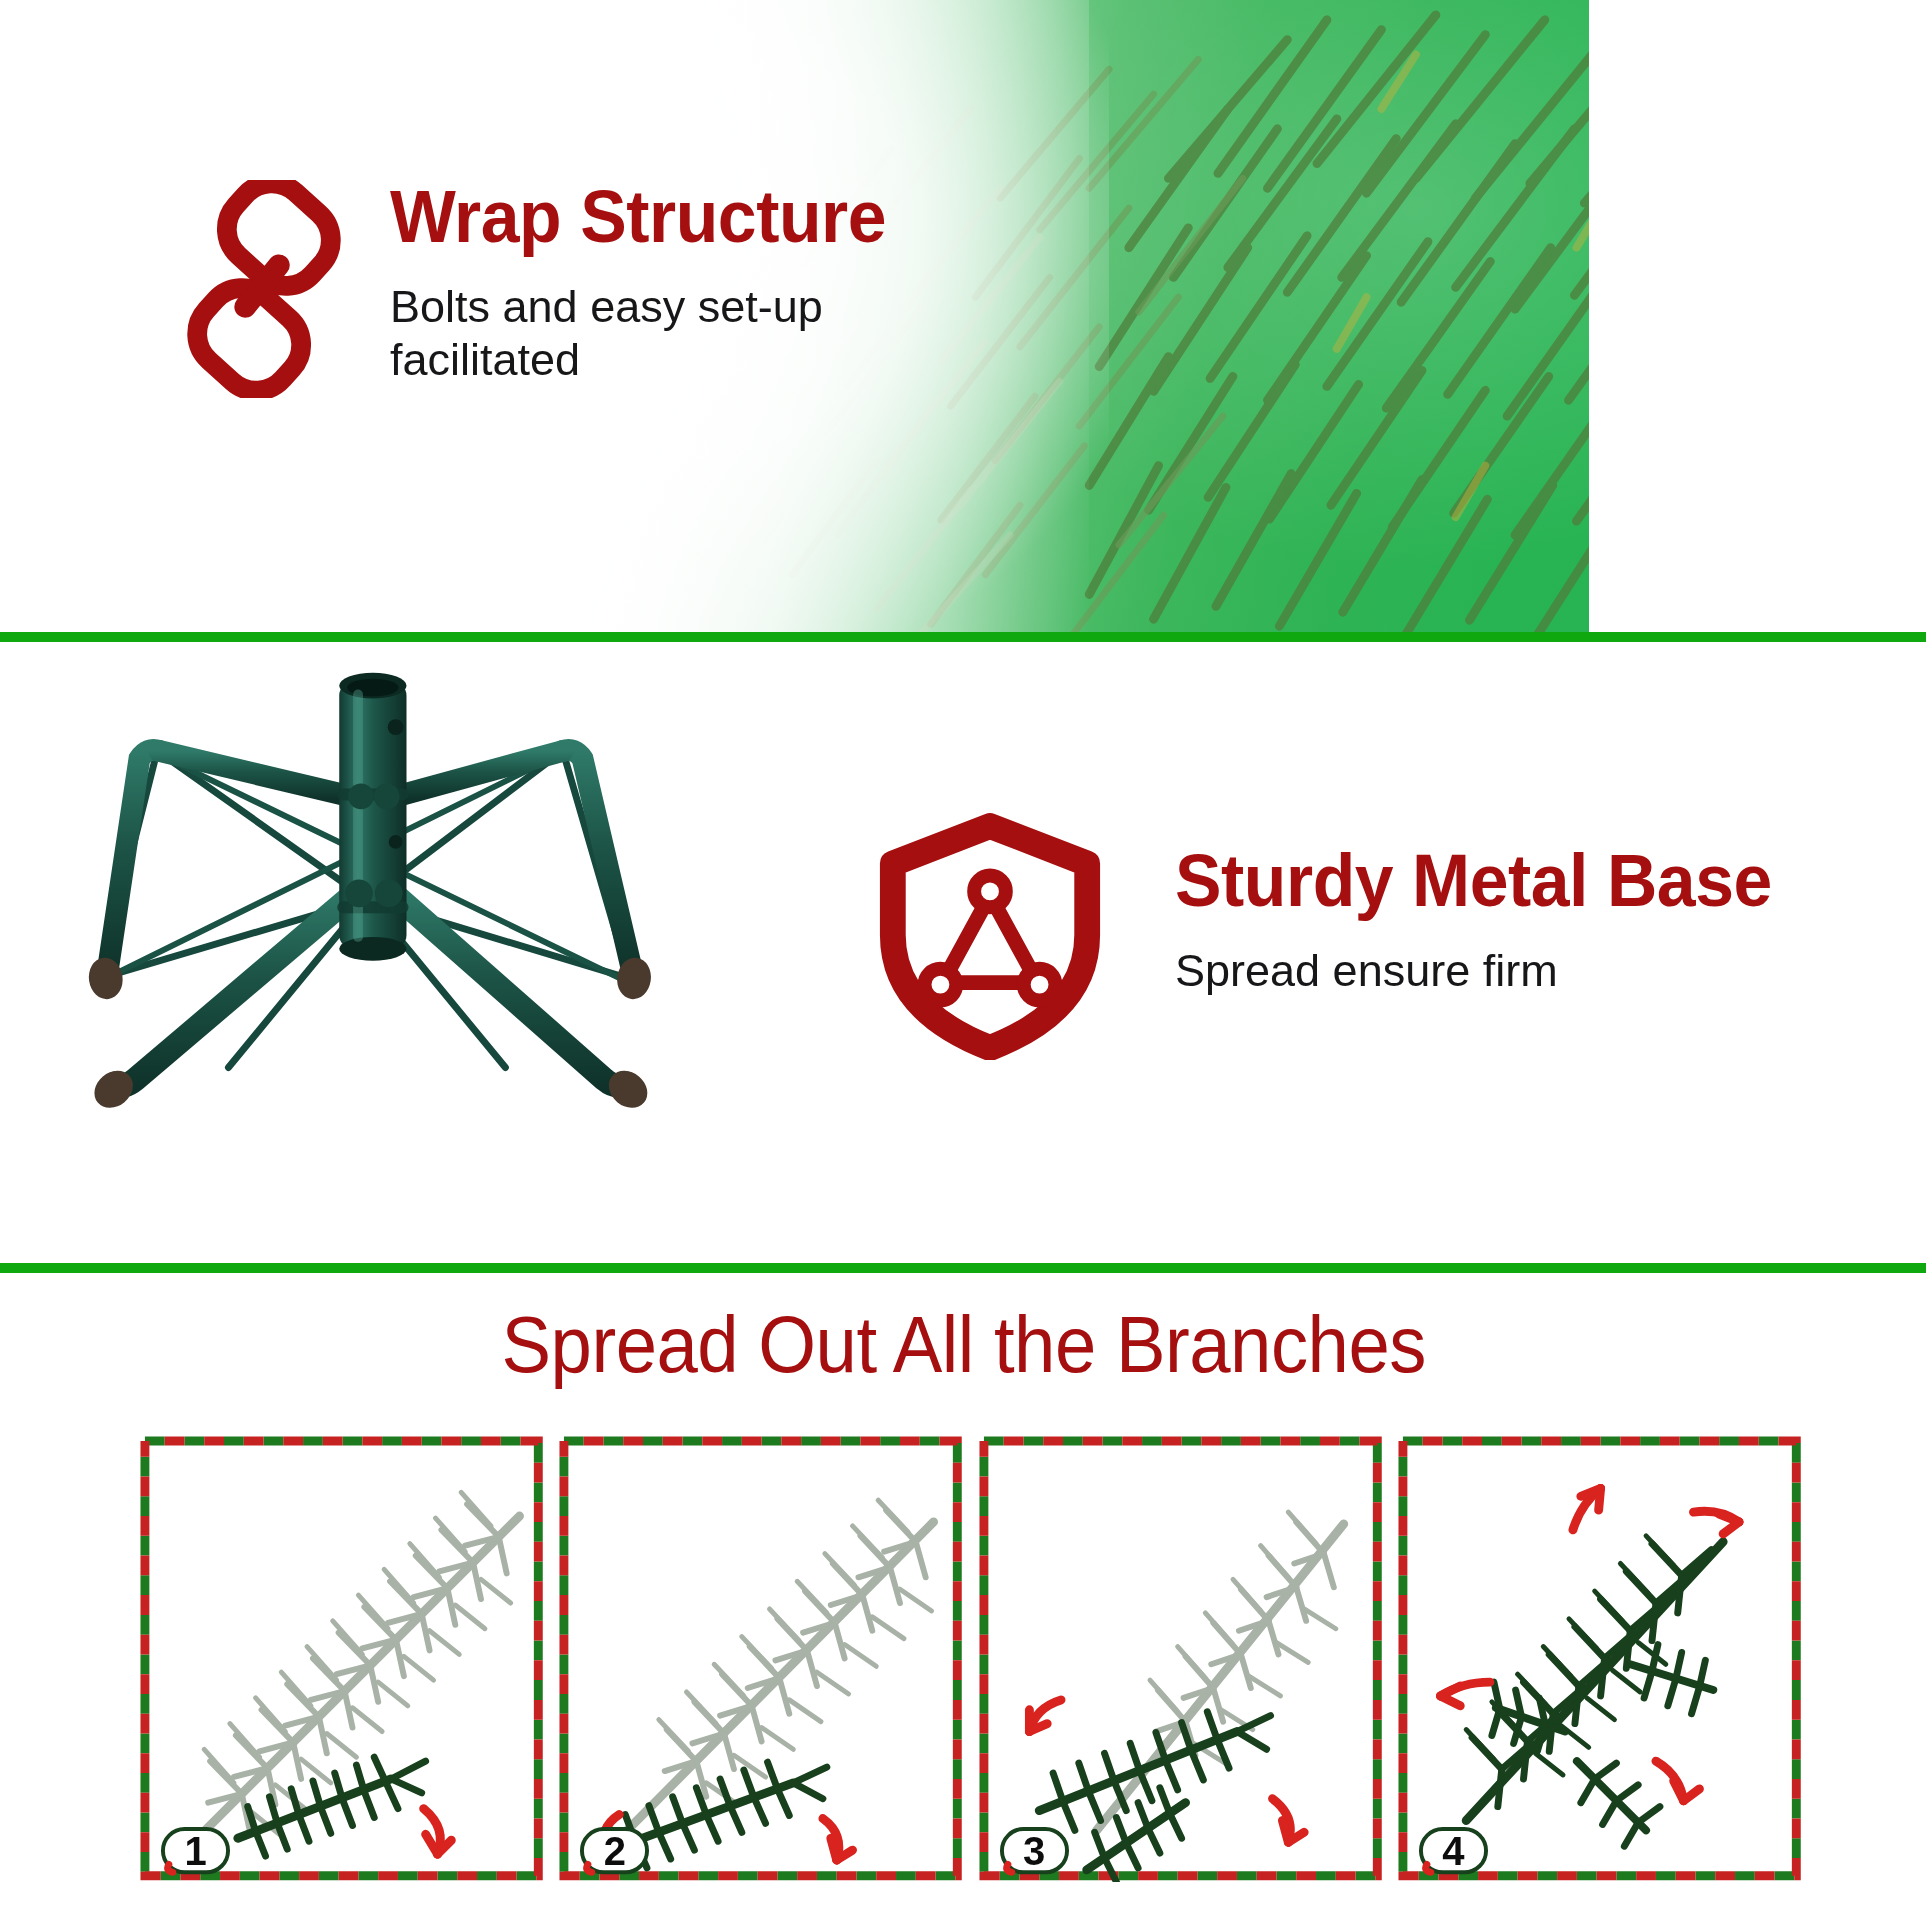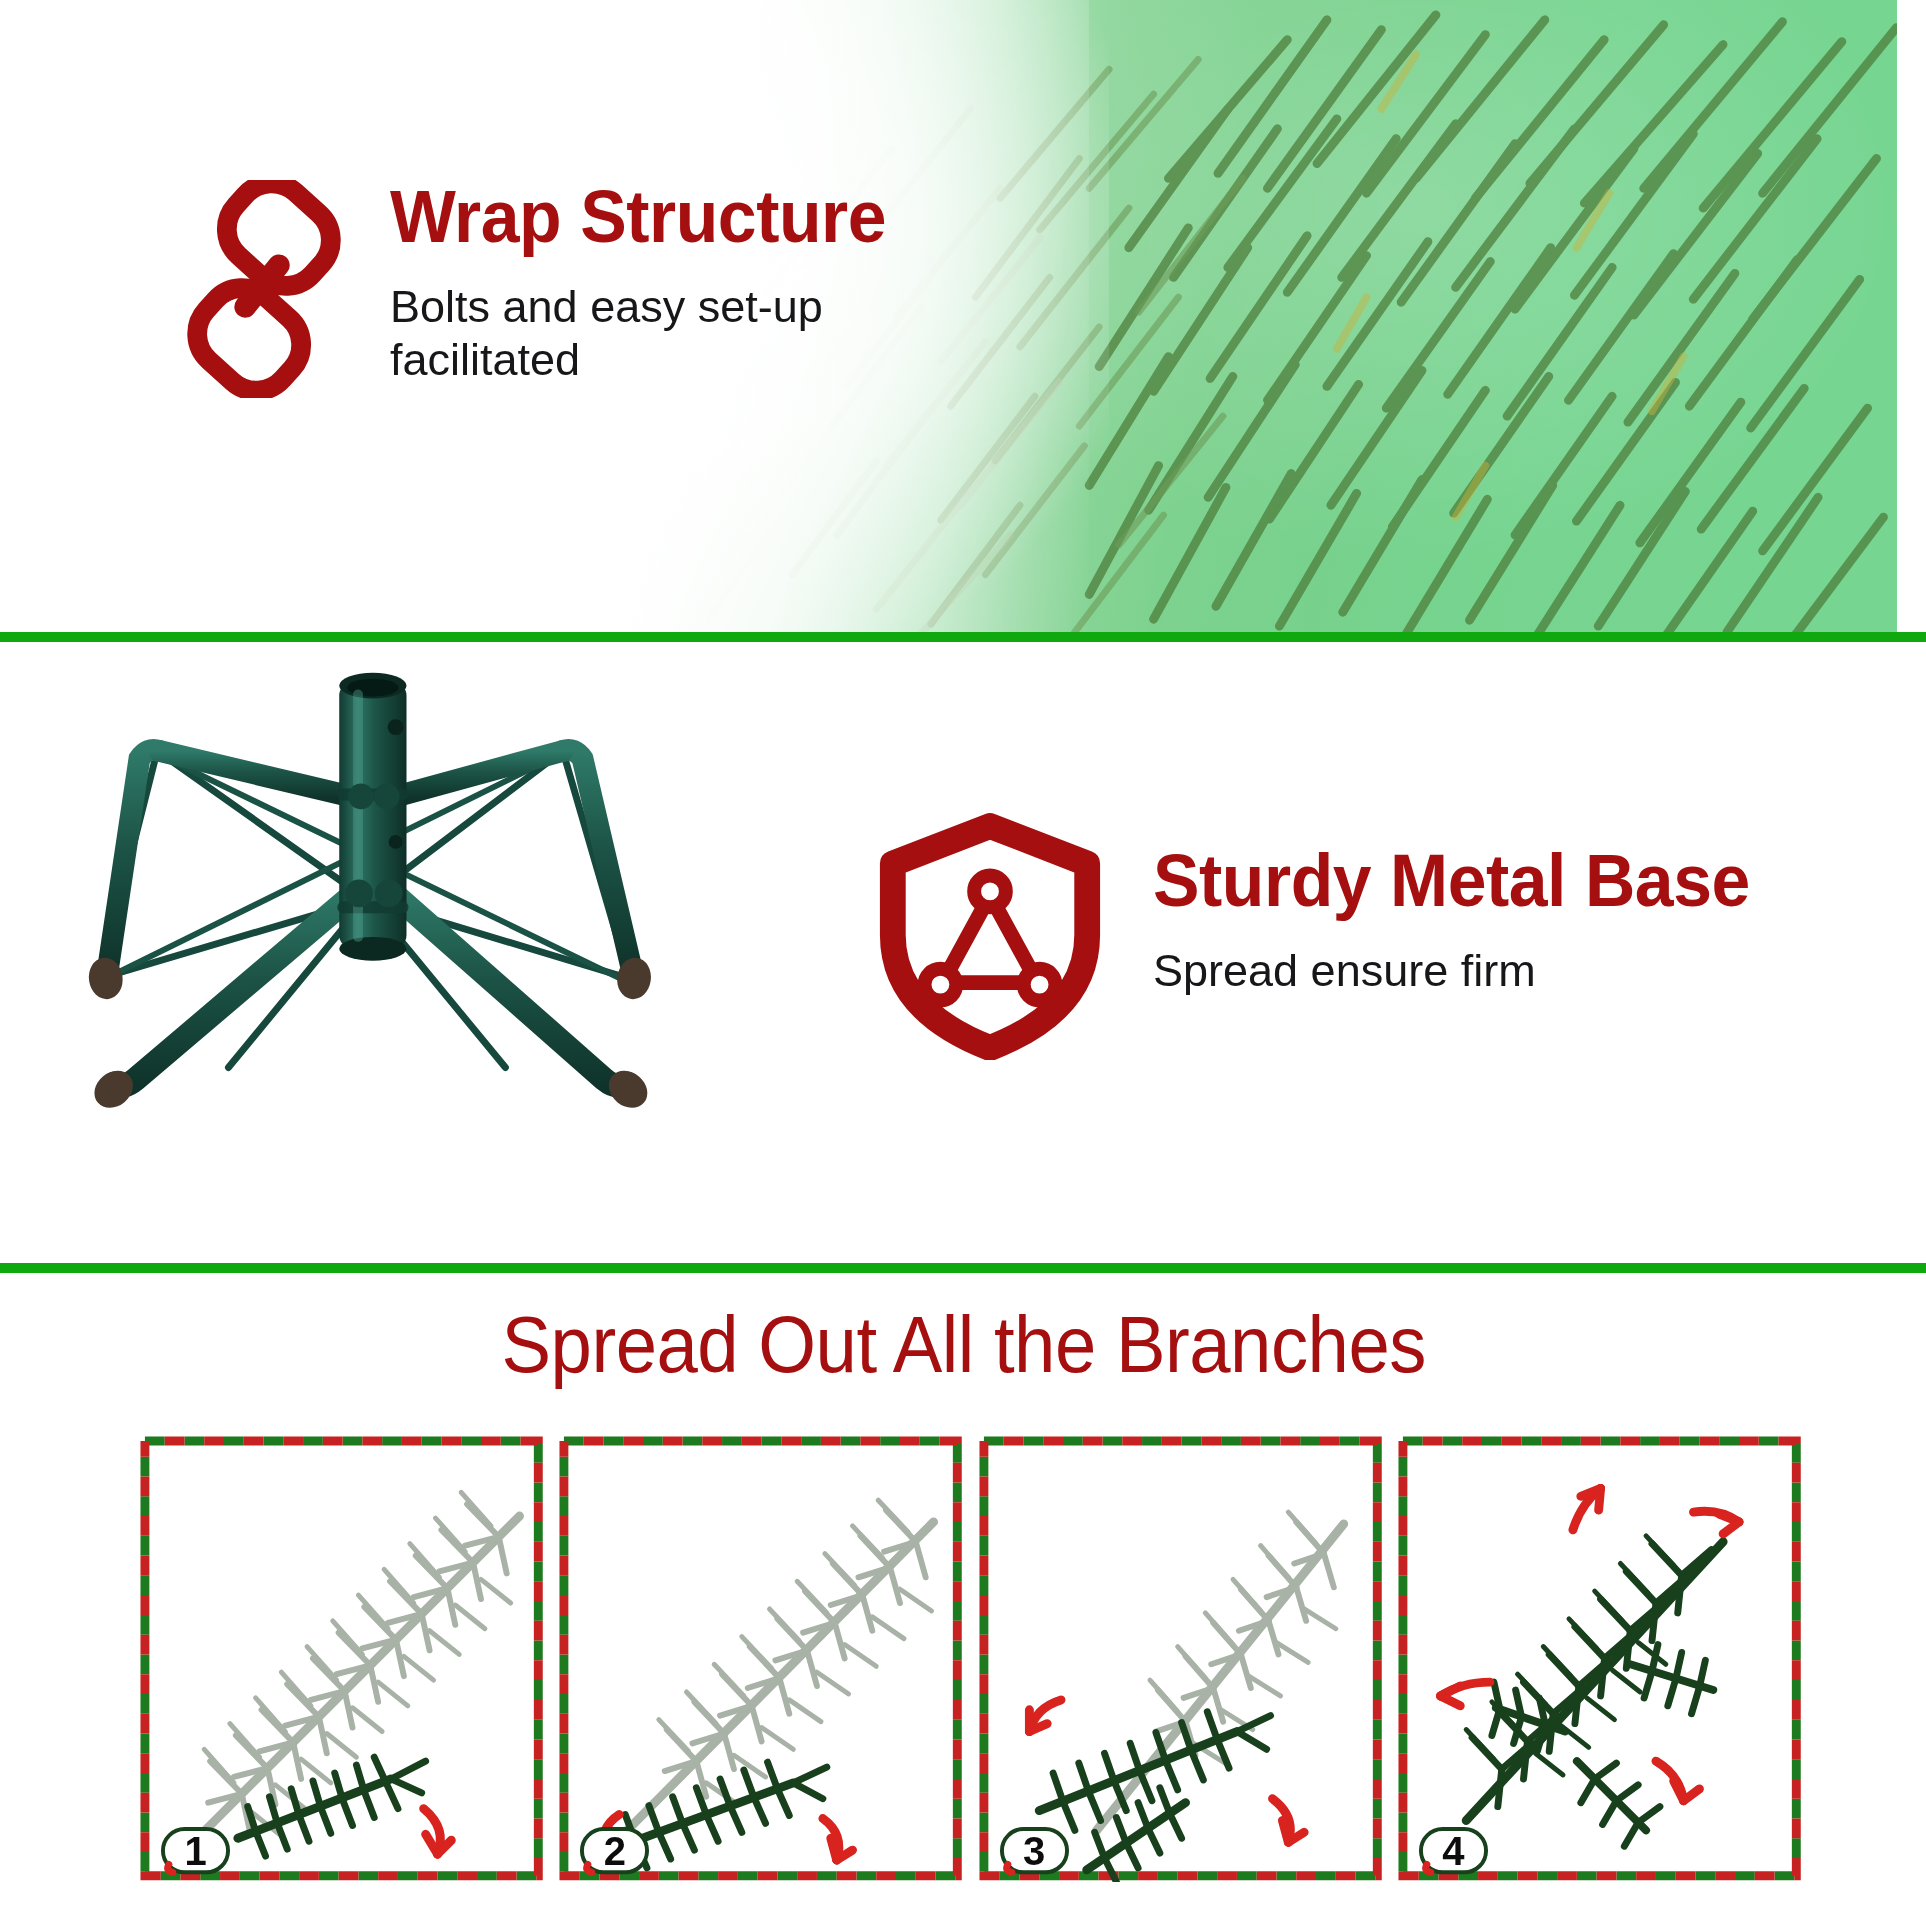--- a/index.html
+++ b/index.html
@@ -6,21 +6,21 @@
   body{
     width:1927px;height:1927px;
     background:#ffffff;
     font-family:"Liberation Sans", sans-serif;
     overflow:hidden;
     position:relative;
   }
   .page{position:relative;width:1927px;height:1927px;overflow:hidden;background:#fff;}
 
   
-  .sec1{position:absolute;left:0;top:0;width:1897px;height:639px;overflow:hidden;background:#86efac;}
+  .sec1{position:absolute;left:0;top:0;width:1589px;height:639px;overflow:hidden;background:#22c55e;}
   .sec1 .photo{
     position:absolute;left:0;top:0;width:1927px;height:639px;
     background:
       radial-gradient(ellipse 713px 515px at 1416px 208px, rgba(255,255,255,.18) 0%, rgba(255,255,255,0) 70%),
       linear-gradient(100deg,#ffffff 0px,#ffffff 554px,rgba(255,255,255,.97) 634px,rgba(243,246,241,.90) 752px,rgba(226,234,221,.72) 871px,rgba(195,213,186,.55) 990px,rgba(150,183,134,.45) 1109px,rgba(109,155,88,.35) 1247px,rgba(80,133,60,.28) 1406px,rgba(62,118,44,.22) 1584px,rgba(55,110,40,.20) 1927px);
   }
   .needles{position:absolute;left:0;top:0;width:1927px;height:639px;}
   .sec1 .fade{
     position:absolute;left:0;top:0;width:1089px;height:639px;
     background:linear-gradient(95deg,#ffffff 0%,#ffffff 44%,rgba(255,255,255,.96) 58%,rgba(255,255,255,.80) 72%,rgba(255,255,255,.45) 86%,rgba(255,255,255,0) 100%);
@@ -56,21 +56,21 @@
   }
 
   
   .divider{position:absolute;left:0;width:1927px;height:10px;background:#0FA90F;}
   .div1{top:632px;}
   .div2{top:1263px;}
 
   
   .sec2{position:absolute;left:0;top:642px;width:1927px;height:622px;background:#fff;overflow:hidden;}
   .stand{position:absolute;left:40px;top:10px;width:733px;height:554px;}
-  .block2{position:absolute;left:871px;top:188px;width:1000px;display:flex;align-items:flex-start;gap:44px;}
+  .block2{position:absolute;left:871px;top:188px;width:1000px;display:flex;align-items:flex-start;gap:66px;}
   .icon-shield{width:238px;height:248px;flex:0 0 238px;margin-top:-18px;}
   .txtcol2{flex:1;padding-top:14px;}
 
   
   .sec3{position:absolute;left:0;top:1273px;width:1927px;height:653px;background:#fff;overflow:hidden;}
   .h3{
     position:absolute;left:0;top:32px;width:1927px;text-align:center;
     color:#A50F0F;font-weight:normal;font-size:79px;line-height:1;
     font-family:"Liberation Sans Narrow","Liberation Sans",sans-serif;
     letter-spacing:-0.5px;

